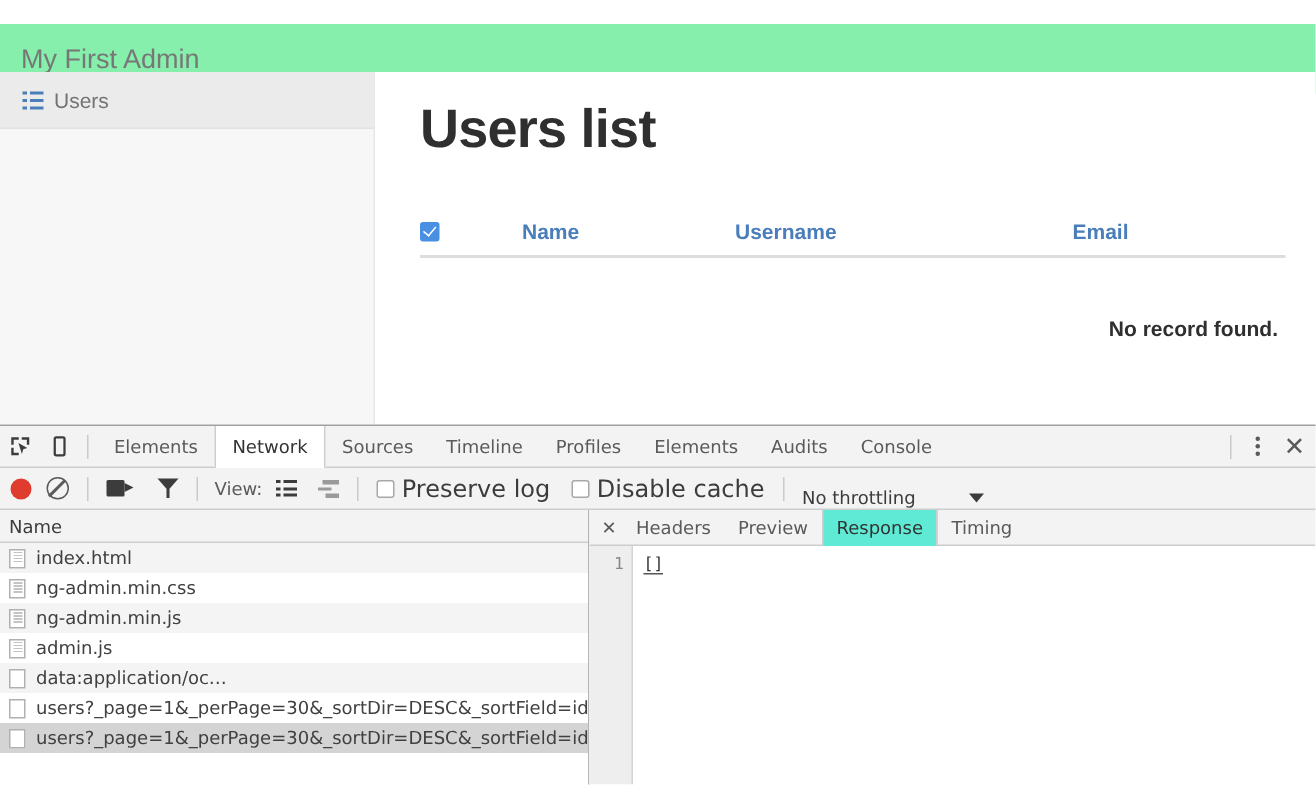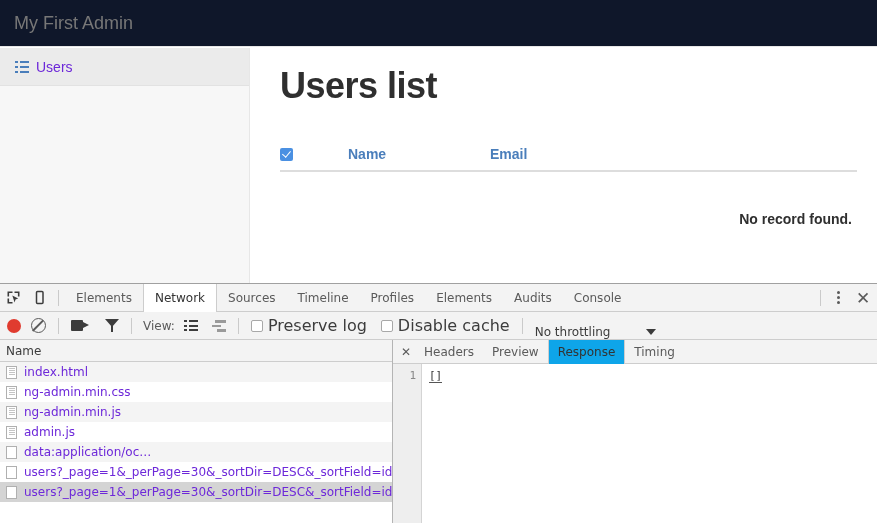--- a/index.html
+++ b/index.html
@@ -13,23 +13,23 @@
   }
 
   
   #app {
     position: absolute; left: 0; top: 0;
     width: 877px; height: 283px;
     background: #ffffff;
   }
 
   #app-header {
-    position: absolute; left: 0; top: 0;
+    position: absolute; left: 0; top: 16px;
     width: 877px; height: 47px;
-    background: #0f172a;
+    background: #86efac;
     border-bottom: 1px solid #e7e7e7;
   }
   #app-brand {
     position: absolute; left: 14px; top: 11px;
     font-size: 18px; color: #777777;
     line-height: 24px;
     white-space: nowrap;
   }
 
   #sidebar {
@@ -58,21 +58,21 @@
     position: absolute; left: 0;
     height: 2px; background: #4a7ebb;
   }
   .list-icon i.b1 { top: 0px;  width: 3px; }
   .list-icon i.b2 { top: 0px;  left: 5px; width: 9px; }
   .list-icon i.b3 { top: 5px;  width: 3px; }
   .list-icon i.b4 { top: 5px;  left: 5px; width: 9px; }
   .list-icon i.b5 { top: 10px; width: 3px; }
   .list-icon i.b6 { top: 10px; left: 5px; width: 9px; }
   #sidebar-item-users-label {
-    font-size: 14px; color: #6d28d9;
+    font-size: 14px; color: #737373;
     line-height: 18px;
   }
 
   #content {
     position: absolute; left: 250px; top: 48px;
     width: 627px; height: 235px;
     background: #ffffff;
   }
   #page-title {
     position: absolute; left: 30px; top: 16px;
@@ -372,21 +372,21 @@
     background: #f3f3f3;
     border-bottom: 1px solid #cdcdcd;
     display: flex; align-items: center;
     padding-left: 6px;
     font-size: 12px; color: #3c3c3c;
   }
   .net-row {
     height: 20px;
     display: flex; align-items: center;
     padding-left: 6px;
-    font-size: 12px; color: #6d28d9;
+    font-size: 12px; color: #404040;
     cursor: pointer;
     white-space: nowrap;
     overflow: hidden;
   }
   .net-row.odd  { background: #f4f4f4; }
   .net-row.even { background: #ffffff; }
   .net-row.selected { background: #d4d4d4; }
   .doc-icon {
     width: 11px; height: 13px;
     border: 1px solid #b0b0b0;
@@ -427,21 +427,21 @@
   .detail-tab {
     height: 23px;
     padding: 0 9px;
     display: flex; align-items: center;
     font-size: 12px; color: #5a5a5a;
     cursor: pointer;
     white-space: nowrap;
     flex: 0 0 auto;
   }
   .detail-tab.active {
-    background: #0ea5e9;
+    background: #5eead4;
     color: #333333;
     border-left: 1px solid #cdcdcd;
     border-right: 1px solid #cdcdcd;
     height: 24px;
     margin-bottom: -1px;
   }
   #response-body {
     position: relative;
     height: 159px;
     background: #ffffff;
@@ -499,20 +499,21 @@
   <div id="content">
     <div id="page-title">Users list</div>
 
 
     <div id="users-table">
       <div id="table-head-row">
         <div class="th" id="th-select">
           <span id="select-all-checkbox"></span>
         </div>
         <div class="th" id="th-name">Name</div>
+        <div class="th" id="th-username">Username</div>
         <div class="th" id="th-email">Email</div>
       </div>
     </div>
 
     <div id="no-record-found">No record found.</div>
   </div>
 </div>
 
 <div id="devtools">
 

